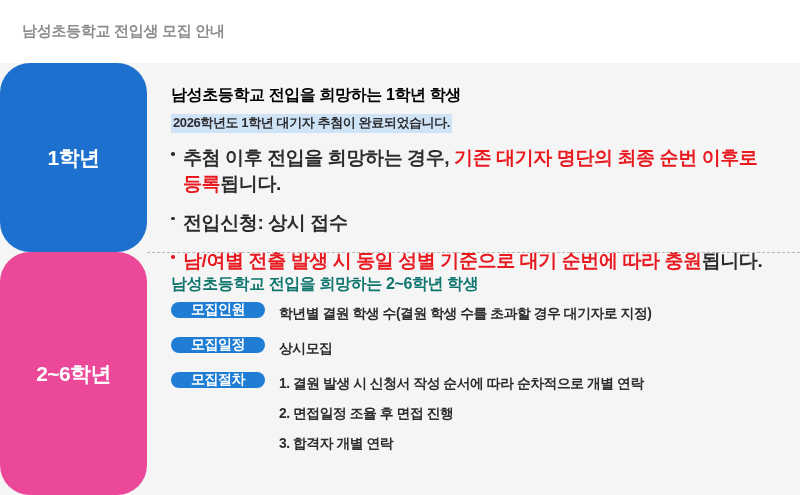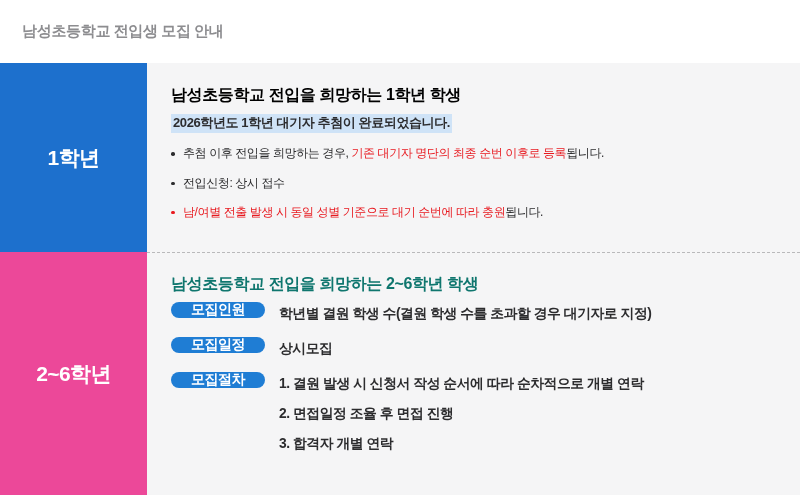--- a/index.html
+++ b/index.html
@@ -21,21 +21,20 @@
   }
 
   
   .page-title-bar {
     height: 63px;
     display: flex;
     align-items: center;
     padding-left: 22px;
     box-sizing: border-box;
     background: #ffffff;
-    font-family: Liberation Serif, serif;
   }
   .page-title {
     font-size: 15px;
     font-weight: bold;
     color: #8d8d90;
     letter-spacing: -0.3px;
   }
 
   
   .board {
@@ -55,20 +54,21 @@
   .section-grade1 { height: 189px; }
   .section-grade26 { height: 243px; }
 
   .section-sidebar {
     width: 147px;
     flex: 0 0 147px;
     display: flex;
     align-items: center;
     justify-content: center;
     box-sizing: border-box;
+    border-radius: 30px;
   }
   .sidebar-grade1 { background: #1d70cd; }
   .sidebar-grade26 { background: #ec4899; text-align: right; }
 
   .sidebar-label {
     color: #ffffff;
     font-size: 21px;
     font-weight: bold;
     letter-spacing: -0.6px;
     white-space: nowrap;
@@ -121,22 +121,22 @@
   }
 
   .bullet-list {
     list-style: none;
     margin: 0;
     padding: 0;
   }
   .bullet-item {
     position: relative;
     padding-left: 12px;
-    font-size: 12px;
-    font-weight: normal;
+    font-size: 19px;
+    font-weight: bold;
     color: #2c2c2e;
     letter-spacing: -0.4px;
     line-height: 1.35;
     margin-bottom: 13px;
   }
   .bullet-item:last-child { margin-bottom: 0; }
   .bullet-item::before {
     content: "";
     position: absolute;
     left: 0;

